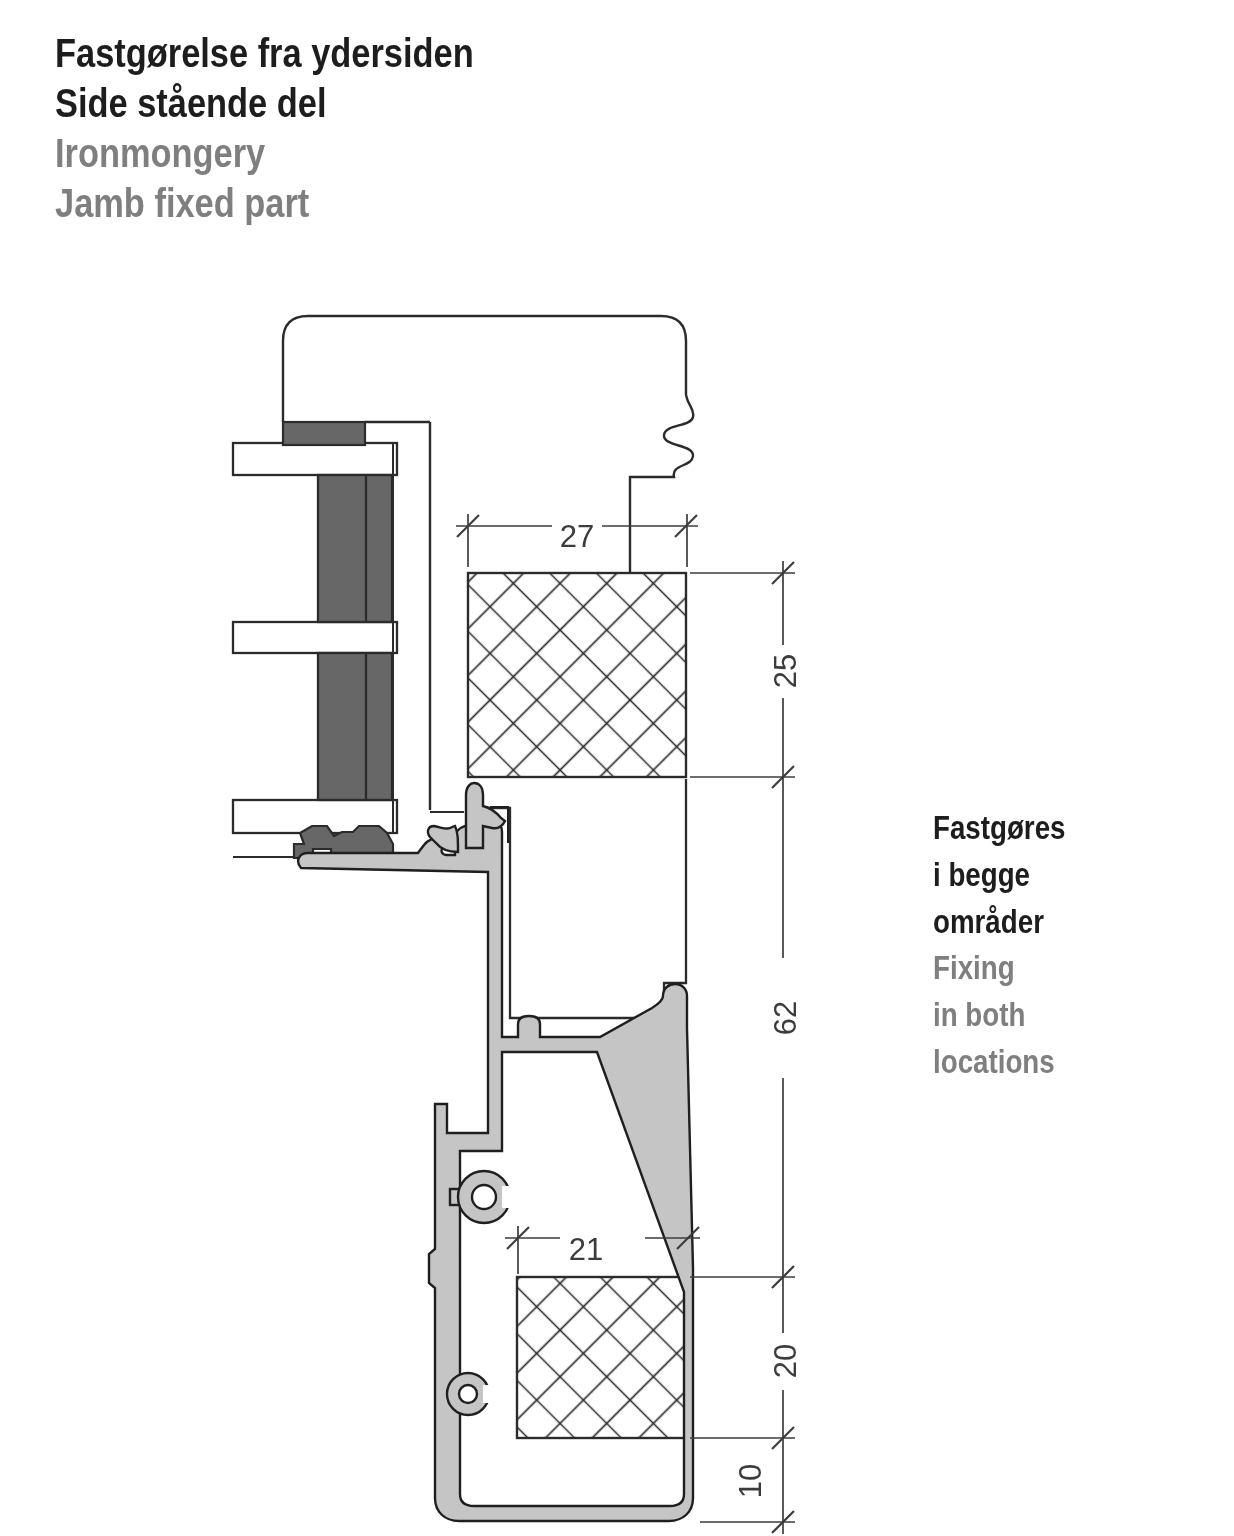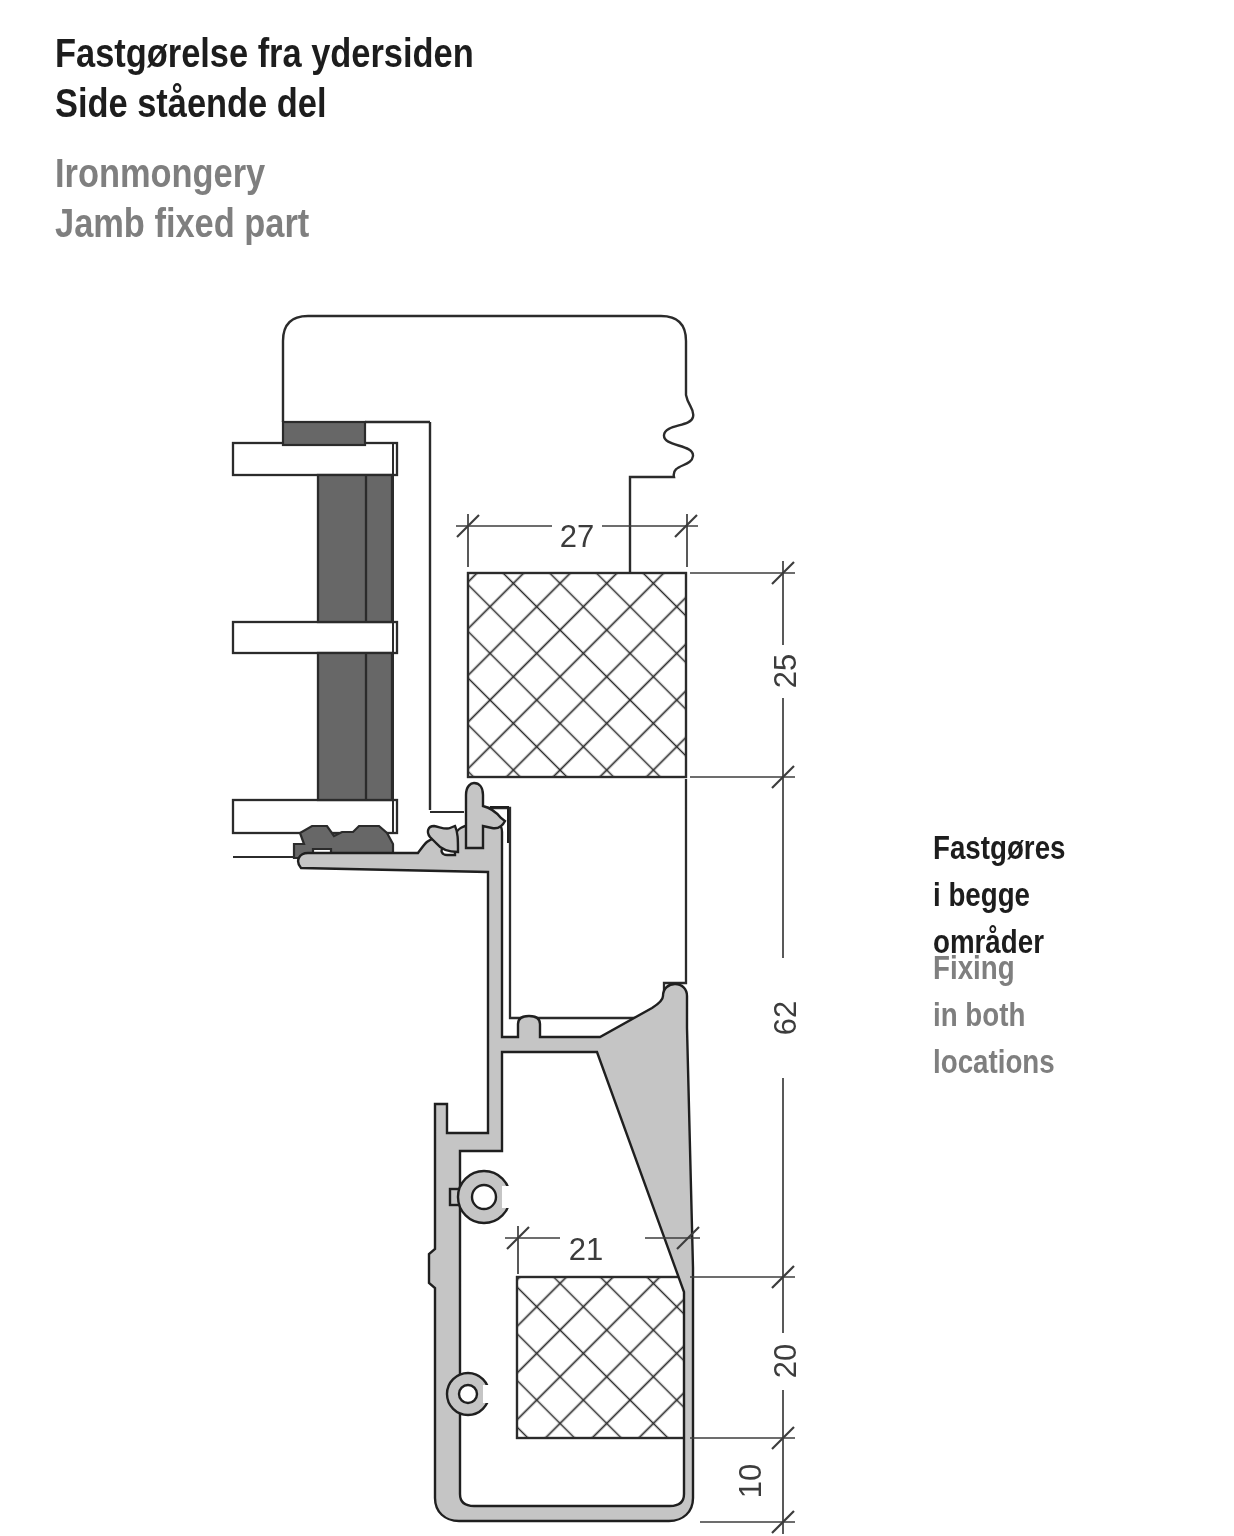--- a/index.html
+++ b/index.html
@@ -3,22 +3,22 @@
 <meta charset="utf-8">
 <style>
   html,body{margin:0;padding:0;background:#ffffff;}
   .page{position:relative;width:1234px;height:1536px;background:#ffffff;overflow:hidden;
         font-family:"Liberation Sans",sans-serif;}
   .title-block{position:absolute;left:55px;top:28px;}
   .title-line{font-size:40px;font-weight:700;line-height:50px;white-space:nowrap;
               transform:scaleX(.86);transform-origin:0 0;}
   .title-da{color:#1d1d1d;}
   .title-en{color:#7f7f7f;}
-  .title-en-group{margin-top:20px;}
-  .note-block{position:absolute;left:933px;top:824px;}
+  .title-en-group{margin-top:0;}
+  .note-block{position:absolute;left:933px;top:804px;}
   .note-line{font-size:33px;font-weight:700;line-height:47px;white-space:nowrap;
              transform:scaleX(.84);transform-origin:0 0;}
   .note-da{color:#1d1d1d;}
   .note-en-block{position:absolute;left:933px;top:944px;}
   .note-en{color:#7f7f7f;}
   svg text{font-family:"Liberation Sans",sans-serif;font-size:31px;fill:#3c3c3c;}
 </style>
 </head>
 <body>
 

